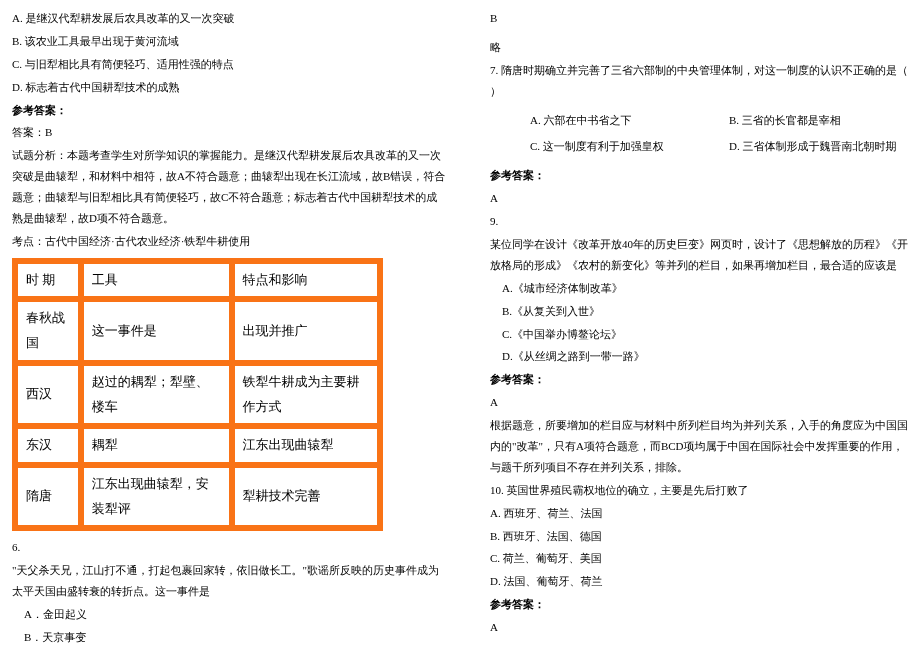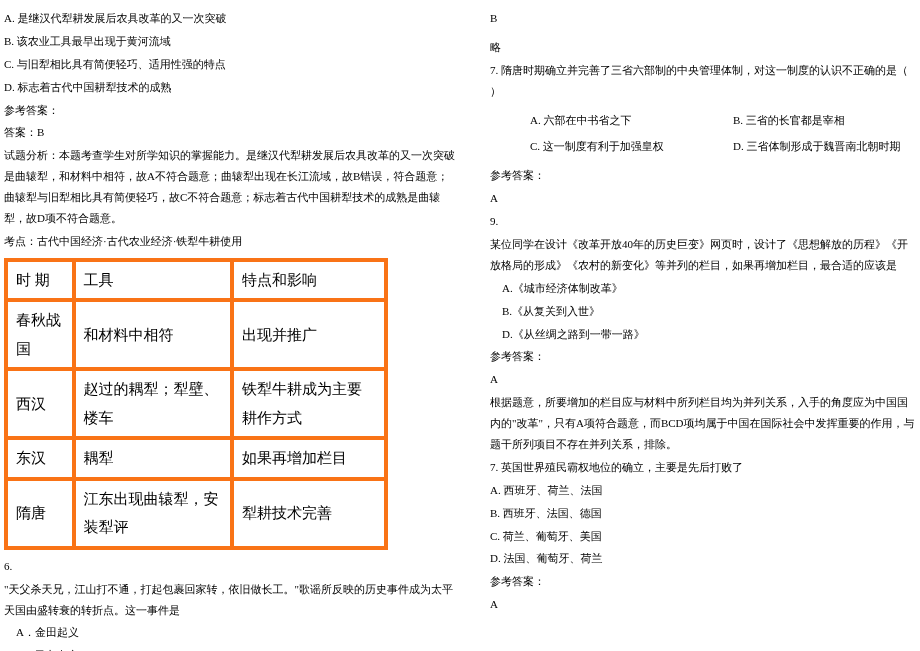--- a/index.html
+++ b/index.html
@@ -8,36 +8,36 @@
       font-size: 11px;
       color: #000;
       background: #fff;
       width: 920px;
       height: 651px;
       display: flex;
       overflow: hidden;
     }
     .column {
       width: 50%;
-      padding: 8px 4px;
+      padding: 8px 12px;
       line-height: 1.9;
     }
     .col-right { padding-left: 30px; }
     .line { margin-bottom: 2px; }
     .indent1 { padding-left: 12px; }
-    .answer-label { font-weight: normal; }
+    .answer-label { font-weight: bold; }
     table {
       border-collapse: collapse;
       margin: 6px 0;
       width: 85%;
     }
     table td {
-      border: 4px solid #f97316;
+      border: 6px solid #f97316;
       padding: 4px 8px;
-      font-size: 15px;
+      font-size: 13px;
     }
     .q8-options {
       display: grid;
       grid-template-columns: 1fr 1fr;
       gap: 6px 20px;
       margin: 8px 0 8px 40px;
     }
     .spacer { height: 6px; }
   </style>
 </head>
@@ -55,32 +55,32 @@
 
   <table>
     <tbody>
         <tr>
       <td>时 期</td>
       <td>工具</td>
       <td>特点和影响</td>
     </tr>
     <tr>
       <td>春秋战国</td>
-      <td>和材料中相符</td>
+      <td>这一事件是</td>
       <td>出现并推广</td>
     </tr>
     <tr>
       <td>西汉</td>
       <td>赵过的耦犁；犁壁、楼车</td>
       <td>铁犁牛耕成为主要耕作方式</td>
     </tr>
     <tr>
       <td>东汉</td>
       <td>耦犁</td>
-      <td>如果再增加栏目</td>
+      <td>江东出现曲辕犁</td>
     </tr>
     <tr>
       <td>隋唐</td>
       <td>江东出现曲辕犁，安装犁评</td>
       <td>犁耕技术完善</td>
     </tr>
   </tbody>
     </table>
 
   <div class="line">6.</div>
@@ -104,26 +104,27 @@
     <span>C. 这一制度有利于加强皇权</span>
     <span>D. 三省体制形成于魏晋南北朝时期</span>
   </div>
   <div class="line answer-label">参考答案：</div>
   <div class="line">A</div>
 
   <div class="line">9.</div>
   <div class="line">某位同学在设计《改革开放40年的历史巨变》网页时，设计了《思想解放的历程》《开放格局的形成》《农村的新变化》等并列的栏目，如果再增加栏目，最合适的应该是</div>
   <div class="line indent1">A.《城市经济体制改革》</div>
   <div class="line indent1">B.《从复关到入世》</div>
+  <div class="line indent1">C.《中国举办博鳌论坛》</div>
   <div class="line indent1">D.《从丝绸之路到一带一路》</div>
   <div class="line answer-label">参考答案：</div>
   <div class="line">A</div>
   <div class="line">根据题意，所要增加的栏目应与材料中所列栏目均为并列关系，入手的角度应为中国国内的"改革"，只有A项符合题意，而BCD项均属于中国在国际社会中发挥重要的作用，与题干所列项目不存在并列关系，排除。</div>
 
-  <div class="line">7. 英国世界殖民霸权地位的确立，主要是先后打败了</div>
+  <div class="line">10. 英国世界殖民霸权地位的确立，主要是先后打败了</div>
   <div class="line">A. 西班牙、荷兰、法国</div>
   <div class="line">B. 西班牙、法国、德国</div>
   <div class="line">C. 荷兰、葡萄牙、美国</div>
   <div class="line">D. 法国、葡萄牙、荷兰</div>
   <div class="line answer-label">参考答案：</div>
   <div class="line">A</div>
 
 </div>
 
 </body></html>

